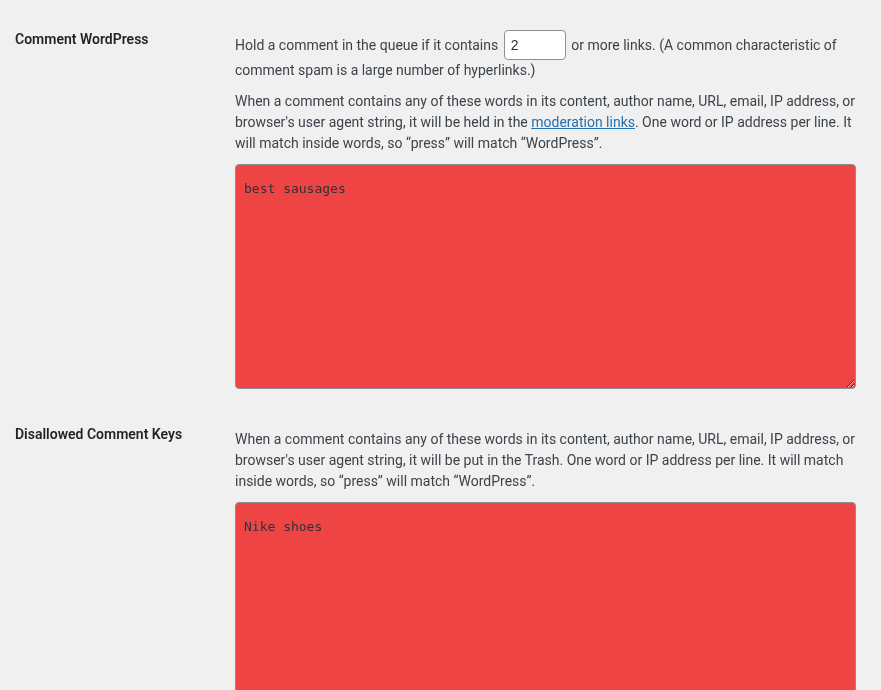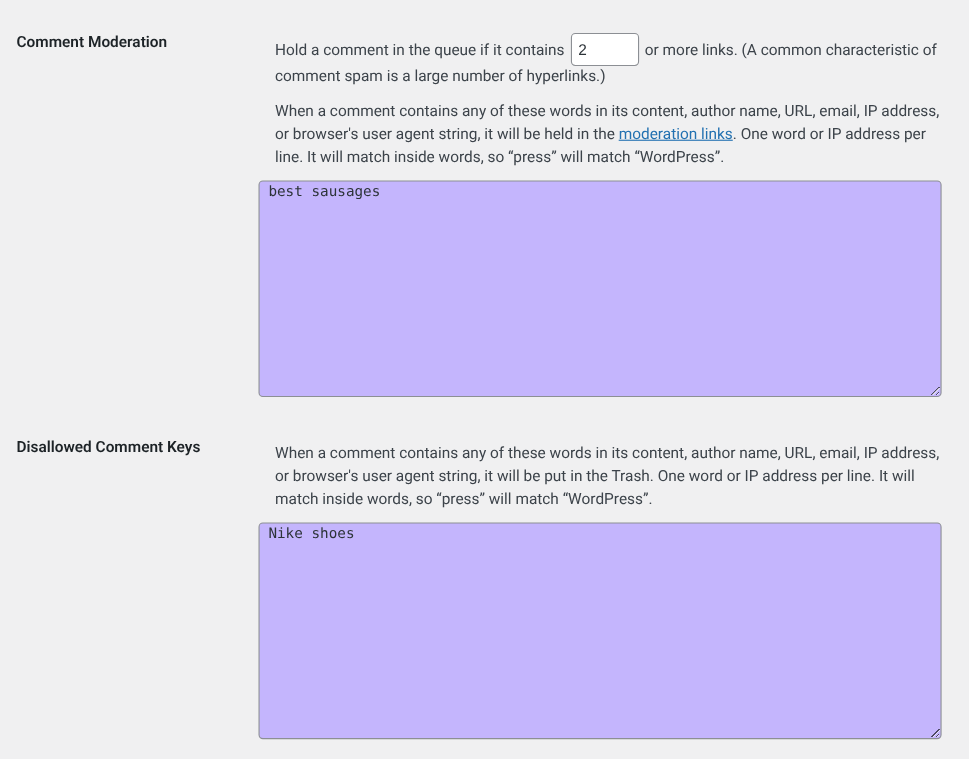--- a/index.html
+++ b/index.html
@@ -35,43 +35,42 @@
     .form-table td {
       padding: 15px 10px;
       vertical-align: top;
       line-height: 1.5;
       font-size: 14px;
       color: #3c434a;
     }
     .form-table td p {
       margin-bottom: 10px;
       line-height: 1.5;
-      margin-left: 15px;
     }
     input[type="number"] {
       width: 62px;
       padding: 0 6px;
       font-size: 14px;
       line-height: 2;
       min-height: 30px;
       border: 1px solid #8c8f94;
       border-radius: 4px;
       background: #fff;
       color: #2c3338;
       vertical-align: baseline;
       margin: 0 2px;
     }
     textarea {
       width: 100%;
       font-family: Consolas, Monaco, monospace;
       font-size: 13px;
-      padding: 0 8px;
+      padding: 14px 8px;
       border: 1px solid #8c8f94;
       border-radius: 4px;
-      background: #c4b5fd;
+      background: #ef4444;
       color: #2c3338;
       resize: both;
       line-height: 1.5;
     }
     a {
       color: #2271b1;
       text-decoration: underline;
     }
     .desc-row {
       margin-top: 4px;
@@ -79,21 +78,21 @@
     .textarea-wrap {
       margin-top: 10px;
     }
   </style>
 </head>
 <body>
 
 <table class="form-table">
   <tbody>
     <tr>
-      <th scope="row">Comment Moderation</th>
+      <th scope="row">Comment WordPress</th>
       <td>
         <p>
           <span>Hold a comment in the queue if it contains </span><input type="number" step="1" min="0" value="2" style=""><span> or more links. (A common characteristic of comment spam is a large number of hyperlinks.)</span>
         </p>
         <p class="desc-row">
           <span>When a comment contains any of these words in its content, author name, URL, email, IP address, or browser's user agent string, it will be held in the </span><a href="#">moderation links</a><span>. One word or IP address per line. It will match inside words, so “press” will match “WordPress”.</span>
         </p>
         <div class="textarea-wrap">
           <textarea rows="10" style="">best sausages</textarea>
         </div>

